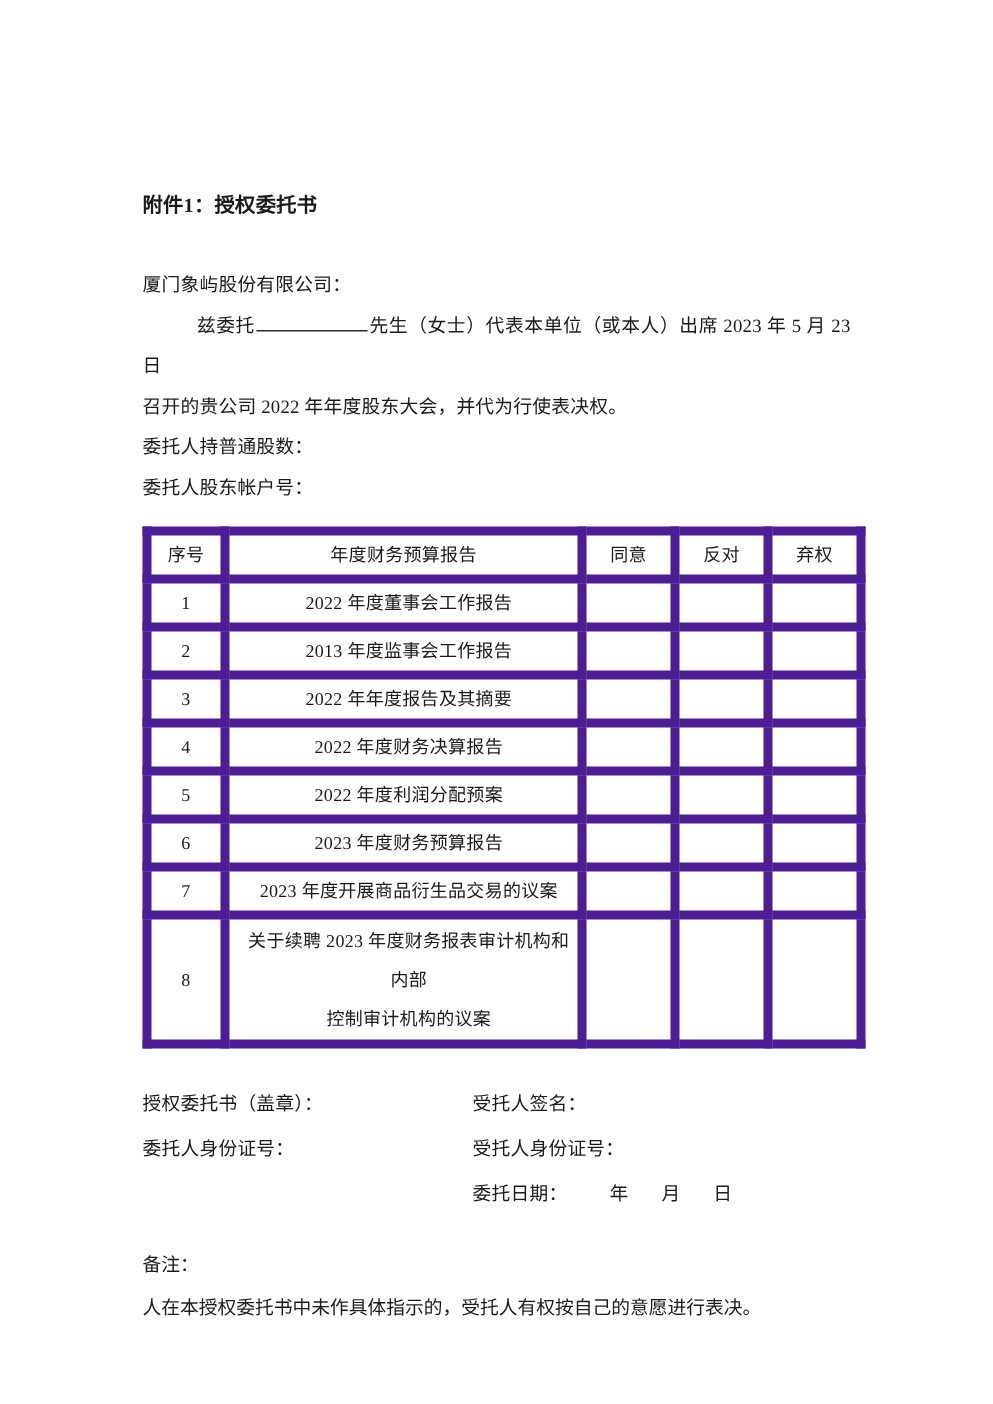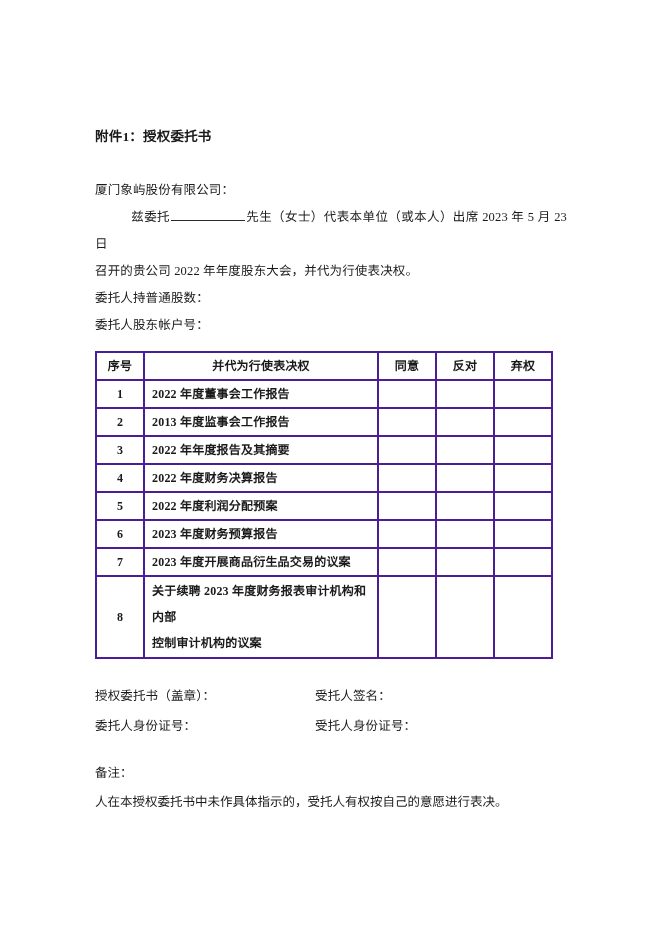--- a/index.html
+++ b/index.html
@@ -73,32 +73,32 @@
   
   .vote-table {
     border-collapse: collapse;
     width: 446px;
     margin: 12px 0 0 0;
     table-layout: fixed;
     font-size: 12px;
   }
   .vote-table th,
   .vote-table td {
-    border: 2px solid #4c1d95;
+    border: 6px solid #4c1d95;
     padding: 0;
     line-height: 26px;
     height: 26px;
-    font-weight: bold;
+    font-weight: normal;
     letter-spacing: 0.2px;
   }
   .vote-table th {
     text-align: center;
   }
   .col-no     { width: 46px;  text-align: center; }
-  .col-name   { width: 232px; text-align: left; padding-left: 7px !important; }
+  .col-name   { width: 232px; text-align: center; padding-left: 7px !important; }
   .col-vote   { width: 56px;  text-align: center; }
 
   .vote-table td.col-no { text-align: center; }
   .row-tall td {
     height: 54px;
   }
   .row-tall .col-name {
     line-height: 26px;
     padding-top: 1px;
     padding-bottom: 1px;
@@ -158,21 +158,21 @@
     <p class="para">召开的贵公司 2022 年年度股东大会，并代为行使表决权。</p>
 
     <p class="para">委托人持普通股数：</p>
 
     <p class="para">委托人股东帐户号：</p>
 
     <table class="vote-table">
       <thead>
         <tr>
           <th class="col-no">序号</th>
-          <th class="col-name" style="text-align:center;padding-left:0 !important;">并代为行使表决权</th>
+          <th class="col-name" style="text-align:center;padding-left:0 !important;">年度财务预算报告</th>
           <th class="col-vote">同意</th>
           <th class="col-vote">反对</th>
           <th class="col-vote">弃权</th>
         </tr>
       </thead>
       <tbody>
         <tr>
           <td class="col-no">1</td>
           <td class="col-name">2022 年度董事会工作报告</td>
           <td class="col-vote"></td>
@@ -238,20 +238,21 @@
       <div class="sig-row">
         <div class="sig-left">授权委托书（盖章）：</div>
         <div class="sig-right">受托人签名：</div>
       </div>
       <div class="sig-row">
         <div class="sig-left">委托人身份证号：</div>
         <div class="sig-right">受托人身份证号：</div>
       </div>
       <div class="sig-row">
         <div class="sig-left"></div>
+        <div class="sig-right"><span>委托日期：</span><span class="date-pre"></span><span>年</span><span class="date-gap-m"></span><span>月</span><span class="date-gap-d"></span><span>日</span></div>
       </div>
     </div>
 
     <div class="remarks">
       <div>备注：</div>
       <p class="remarks-body">人在本授权委托书中未作具体指示的，受托人有权按自己的意愿进行表决。</p>
     </div>
 
   </div>
 </div>

